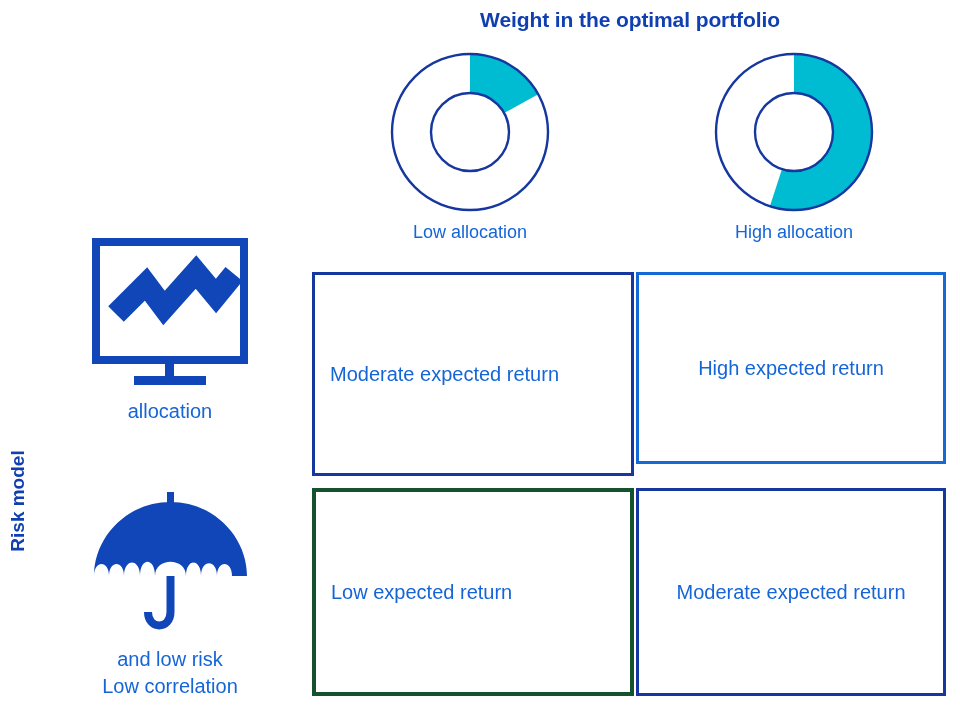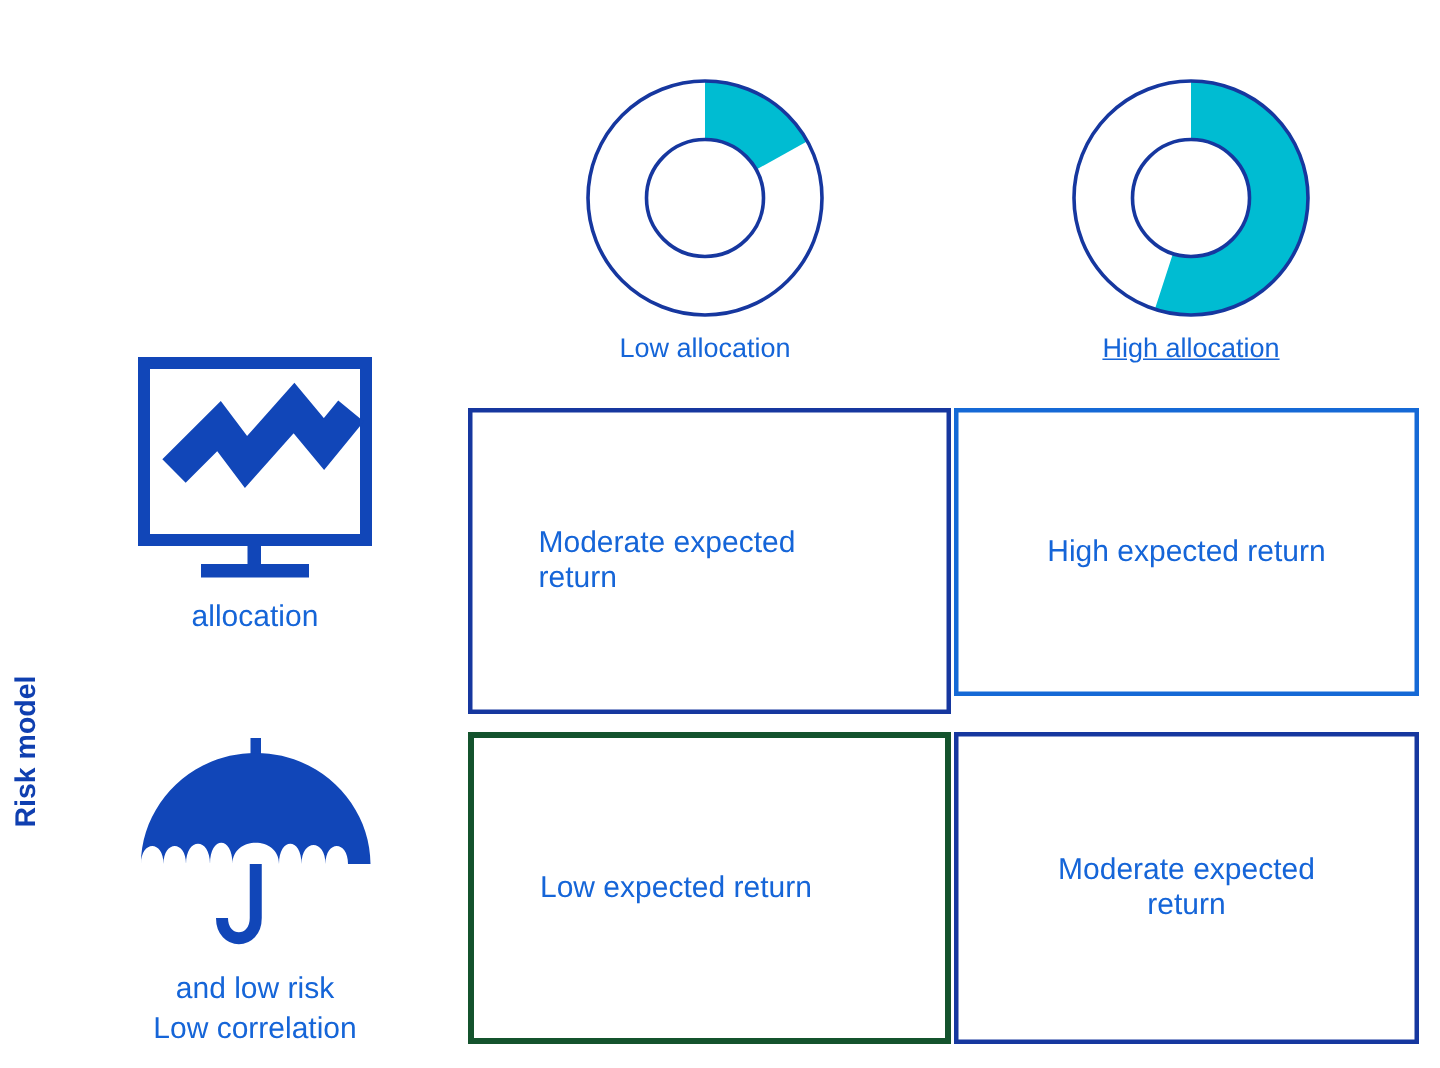--- a/index.html
+++ b/index.html
@@ -56,21 +56,21 @@
   .donut-wrap.high { left: 714px; top: 52px; }
 
   .donut-label {
     position: absolute;
     width: 260px;
     text-align: center;
     font-size: 18px;
     color: #1565d8;
   }
   .donut-label.low  { left: 340px; top: 222px; }
-  .donut-label.high { left: 664px; top: 222px; text-decoration: underline; }
+  .donut-label.high { left: 664px; top: 222px; }
 
   
   .cat-icon {
     position: absolute;
   }
   .cat-icon.monitor { left: 92px; top: 238px; }
   .cat-icon.umbrella { left: 86px; top: 488px; }
 
   .cat-label {
     position: absolute;
@@ -88,21 +88,21 @@
     position: absolute;
     box-sizing: border-box;
     background: #ffffff;
     display: flex;
     align-items: center;
   }
   .quadrant .q-text {
     width: 100%;
     font-size: 20px;
     color: #1565d8;
-    padding: 0 44px;
+    padding: 0 15px;
     box-sizing: border-box;
   }
 
   .quadrant.q-tl {
     left: 312px; top: 272px; width: 322px; height: 204px;
     border: 3px solid #16379f;
   }
   .quadrant.q-tr {
     left: 636px; top: 272px; width: 310px; height: 192px;
     border: 3px solid #1569d6;
@@ -116,20 +116,21 @@
     border: 3px solid #16379f;
   }
   .q-tl .q-text, .q-bl .q-text { text-align: left; }
   .q-tr .q-text, .q-br .q-text { text-align: center; }
 </style>
 </head>
 <body>
 
 <div id="canvas">
 
+  <div class="main-title">Weight in the optimal portfolio</div>
 
   <div class="axis-label-vertical">Risk model</div>
 
   <div class="donut-wrap low">
     <svg width="160" height="160" viewBox="0 0 160 160">
 
       <path d="M 80 80 L 80 2 A 78 78 0 0 1 148.2 42.2 Z" fill="#00bcd2"></path>
 
       <circle cx="80" cy="80" r="78" fill="none" stroke="#16379f" stroke-width="2.4"></circle>
 

